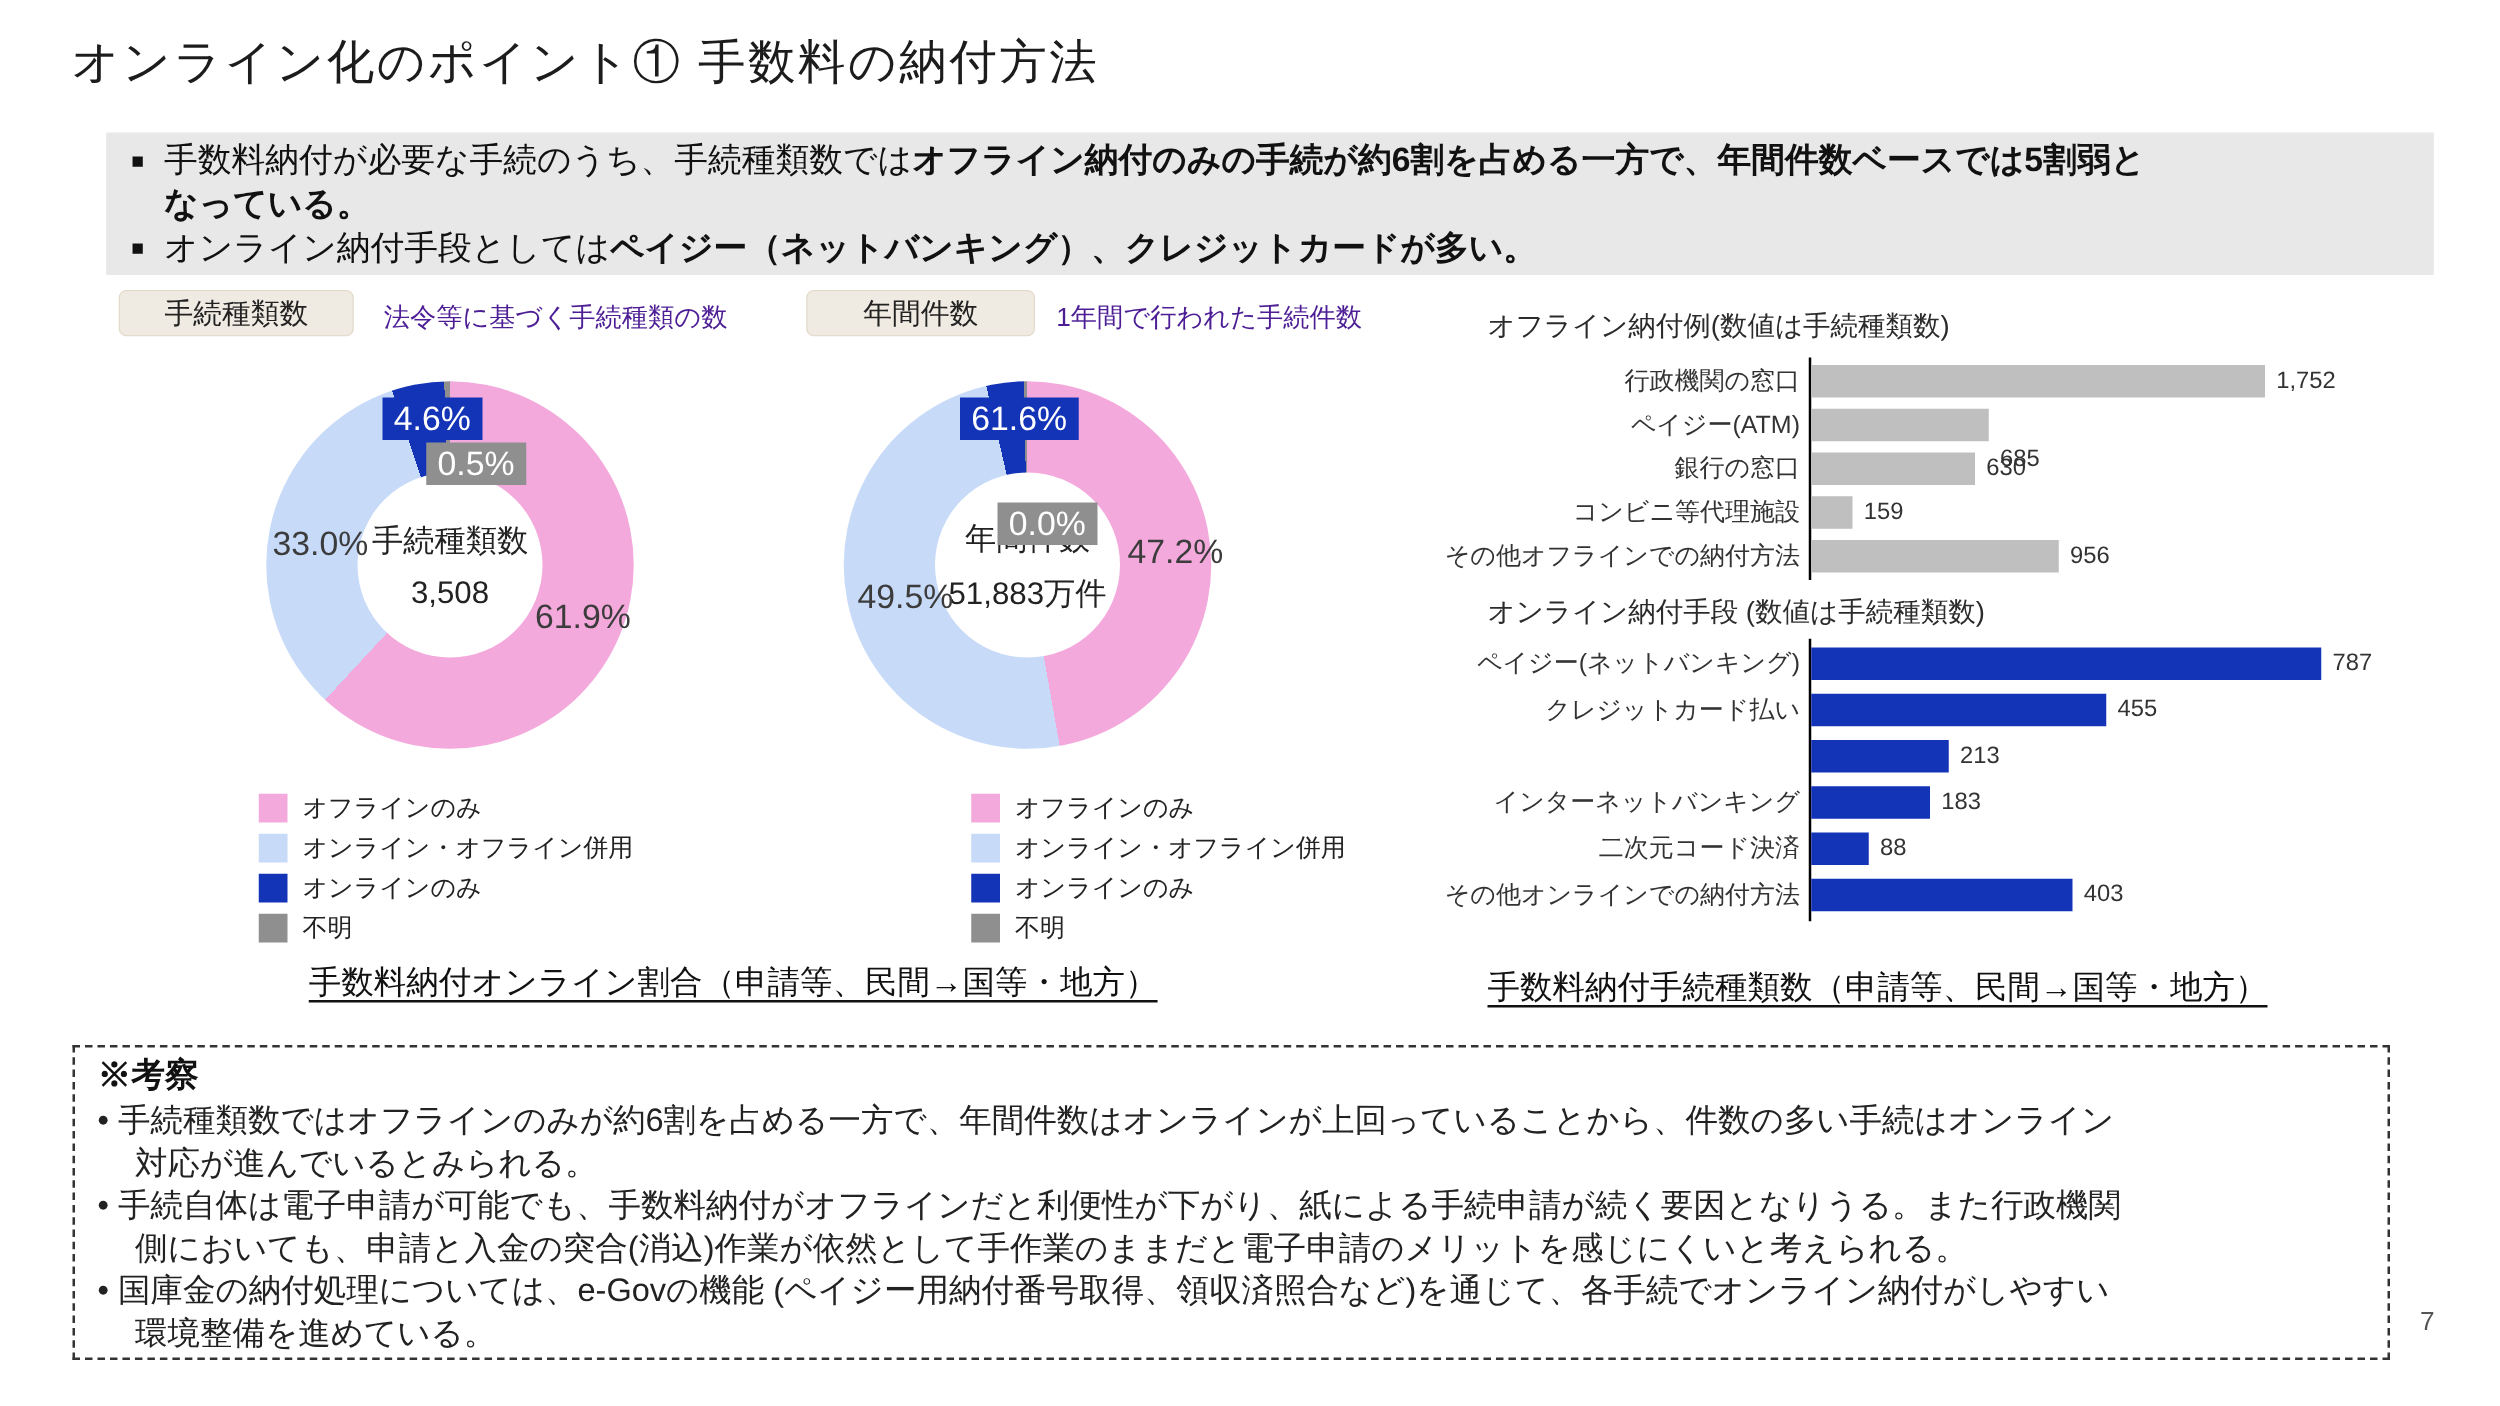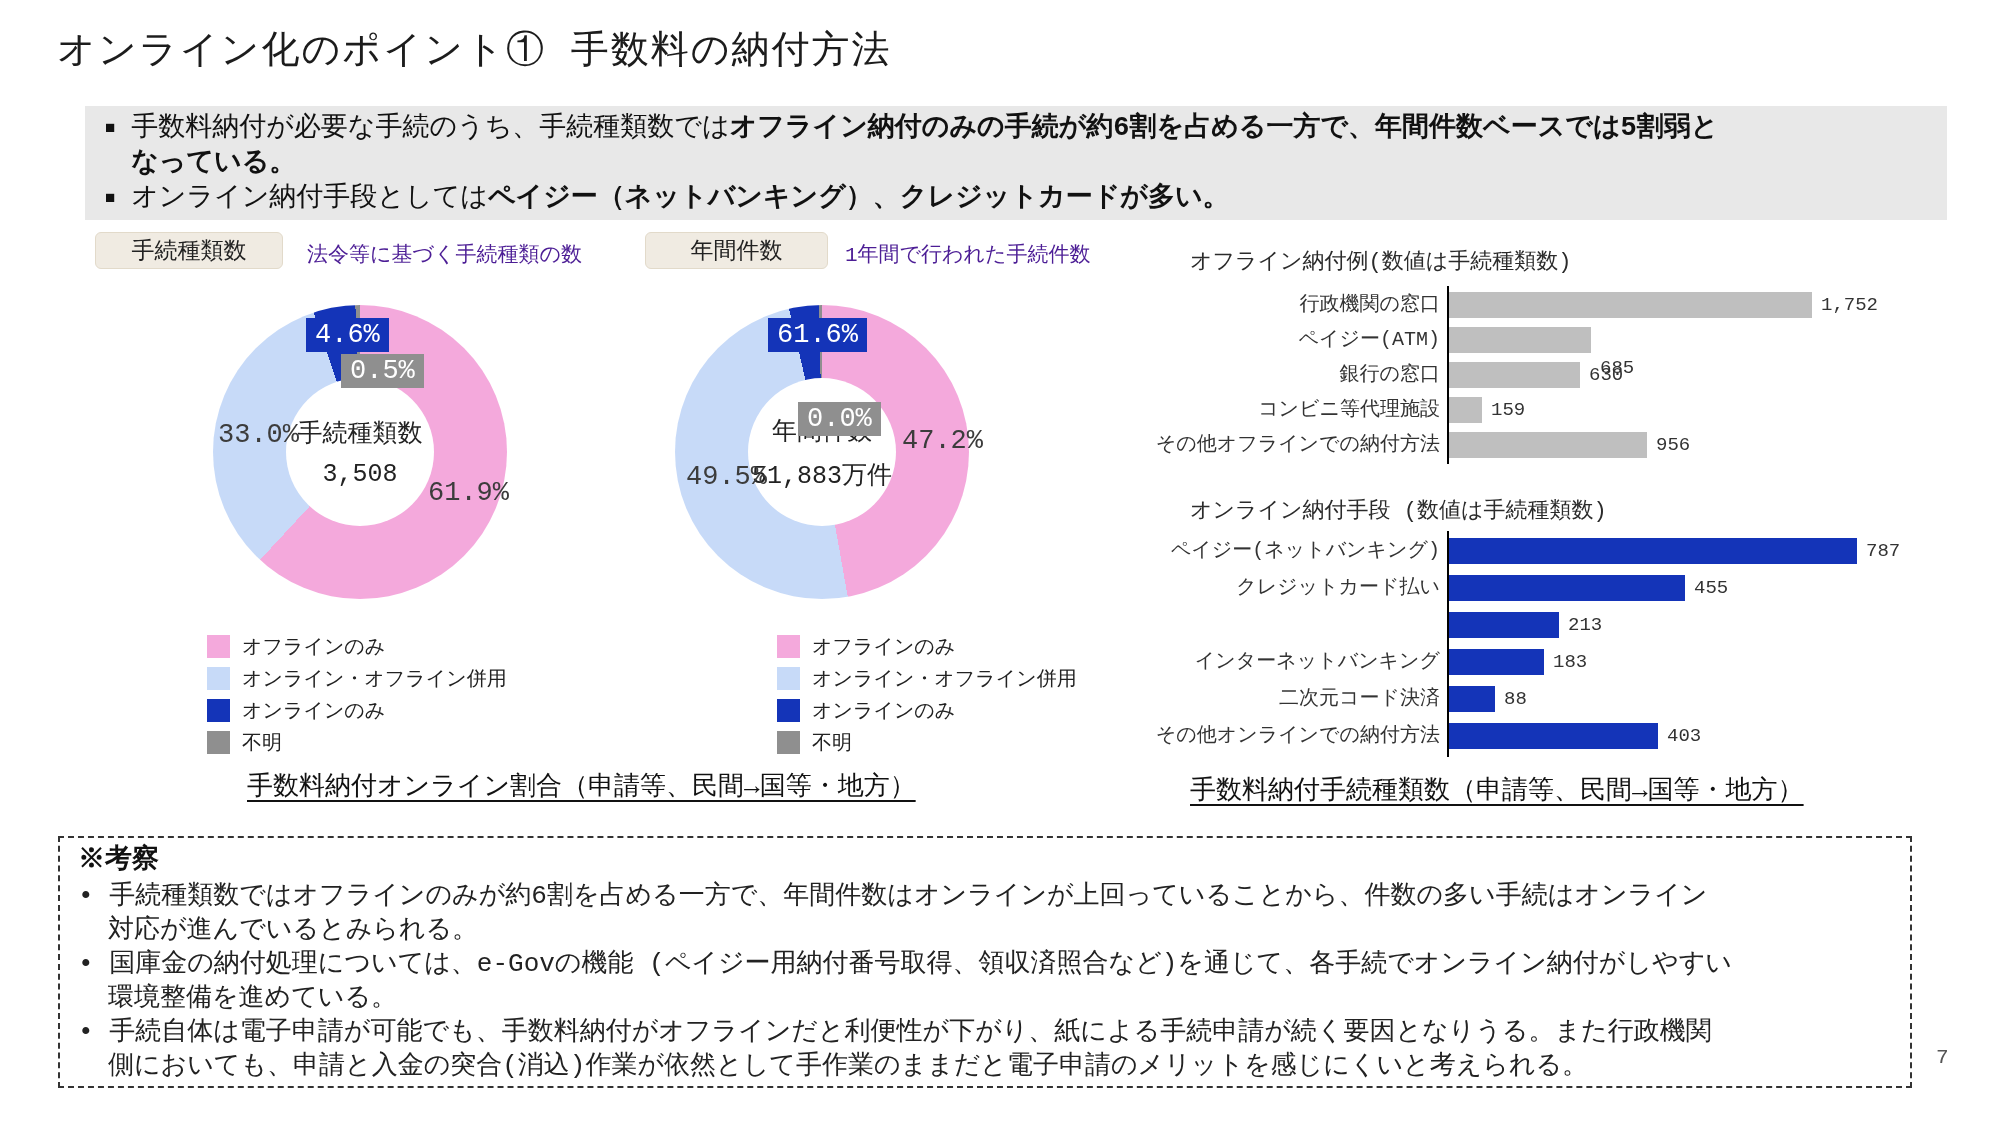--- a/index.html
+++ b/index.html
@@ -1,17 +1,17 @@
 <!DOCTYPE html>
 <html><head>
 <meta charset="utf-8">
 <style>
   html,body{margin:0;padding:0;background:#fff;}
   .slide{position:relative;width:2000px;height:1125px;background:#ffffff;
-         font-family:Liberation Mono, monospace;overflow:hidden;color:#1a1a1a;}
+         font-family:Liberation Sans, sans-serif;overflow:hidden;color:#1a1a1a;}
 
   .page-title{position:absolute;left:57px;top:24px;font-size:38px;font-weight:500;
               letter-spacing:2px;color:#1c1c1c;}
 
   .summary{position:absolute;left:85px;top:106px;width:1862px;height:114px;
            background:#E8E8E8;box-sizing:border-box;padding:5px 18px 4px 12px;}
   .sum-row{display:flex;align-items:flex-start;}
   .sum-marker{font-size:17px;line-height:35px;margin:0 16px 0 8px;color:#111;}
   .sum-text{font-size:27px;line-height:35px;color:#111;}
   .sum-text b{font-weight:700;}
@@ -41,21 +41,21 @@
   .sw{width:23px;height:23px;margin-right:12px;flex:none;}
   .lt{font-size:20px;color:#222;white-space:nowrap;}
 
   .caption{position:absolute;font-size:26px;color:#111;text-decoration:underline;
            text-underline-offset:6px;white-space:nowrap;}
   #cap0{left:247px;top:768px;}
   #cap1{left:1190px;top:772px;}
 
   .bc{position:absolute;width:920px;}
   #bars0{left:1000px;top:240px;height:235px;}
-  #bars1{left:1000px;top:495px;height:275px;}
+  #bars1{left:1000px;top:475px;height:275px;}
   .bc-title{position:absolute;left:190px;font-size:22px;color:#2b2b2b;white-space:nowrap;}
   #bars0 .bc-title{top:6px;}
   #bars1 .bc-title{top:0px;}
   .bc-axis{position:absolute;width:2px;background:#000;}
   .bc-label{position:absolute;left:0;width:440px;text-align:right;font-size:20px;color:#333;
             line-height:26px;white-space:nowrap;}
   .bc-bar{position:absolute;height:26px;}
   .bc-val{position:absolute;font-size:19px;color:#333;line-height:26px;white-space:nowrap;}
 
   .cons{position:absolute;left:58px;top:836px;width:1854px;height:252px;box-sizing:border-box;
@@ -194,20 +194,20 @@
       <div class="bc-bar" style="left: 449px; top: 228px; width: 209px; background: rgb(20, 52, 184);"></div>
       <div class="bc-val" style="left: 667px; top: 228px;">403</div>
     </div>
 
   <div class="caption" id="cap1">手数料納付手続種類数（申請等、民間→国等・地方）</div>
 
   <div class="cons">
     <div class="cons-h">※考察</div>
     <div id="cons-list">
         <div class="cons-b">• 手続種類数ではオフラインのみが約6割を占める一方で、年間件数はオンラインが上回っていることから、件数の多い手続はオンライン<br>対応が進んでいるとみられる。</div>
+        <div class="cons-b">• 手続自体は電子申請が可能でも、手数料納付がオフラインだと利便性が下がり、紙による手続申請が続く要因となりうる。また行政機関<br>側においても、申請と入金の突合(消込)作業が依然として手作業のままだと電子申請のメリットを感じにくいと考えられる。</div>
         <div class="cons-b">• 国庫金の納付処理については、e-Govの機能 (ペイジー用納付番号取得、領収済照合など)を通じて、各手続でオンライン納付がしやすい<br>環境整備を進めている。</div>
-        <div class="cons-b">• 手続自体は電子申請が可能でも、手数料納付がオフラインだと利便性が下がり、紙による手続申請が続く要因となりうる。また行政機関<br>側においても、申請と入金の突合(消込)作業が依然として手作業のままだと電子申請のメリットを感じにくいと考えられる。</div>
       </div>
   </div>
 
   <div class="pagenum">7</div>
 
 </div>
 
 </body></html>

